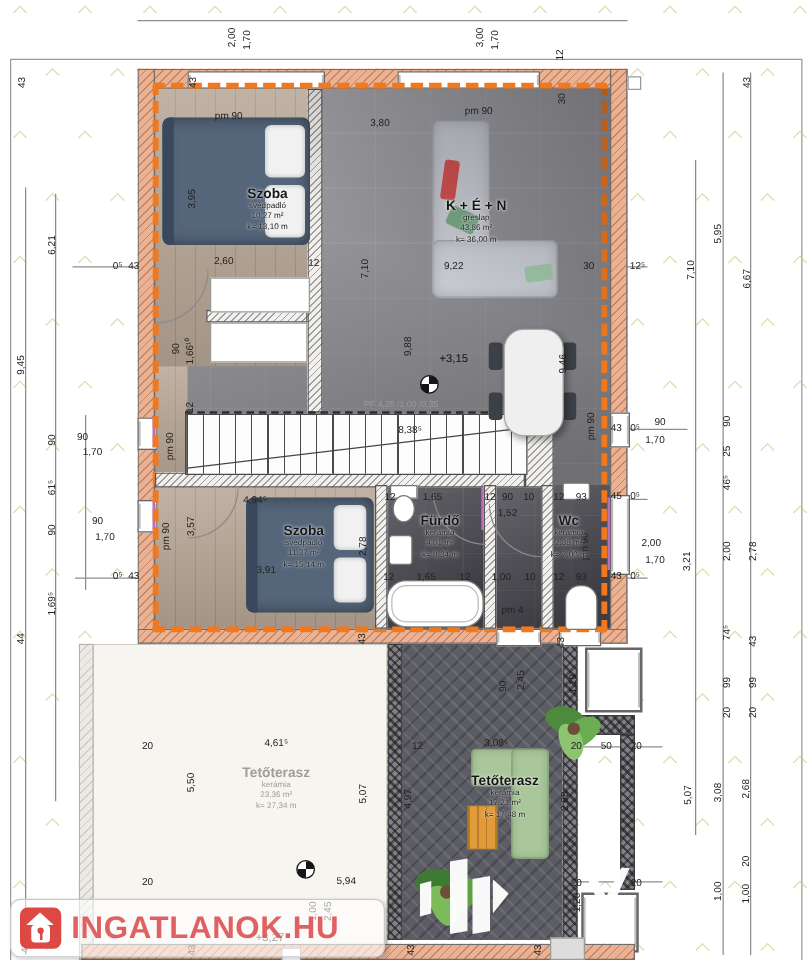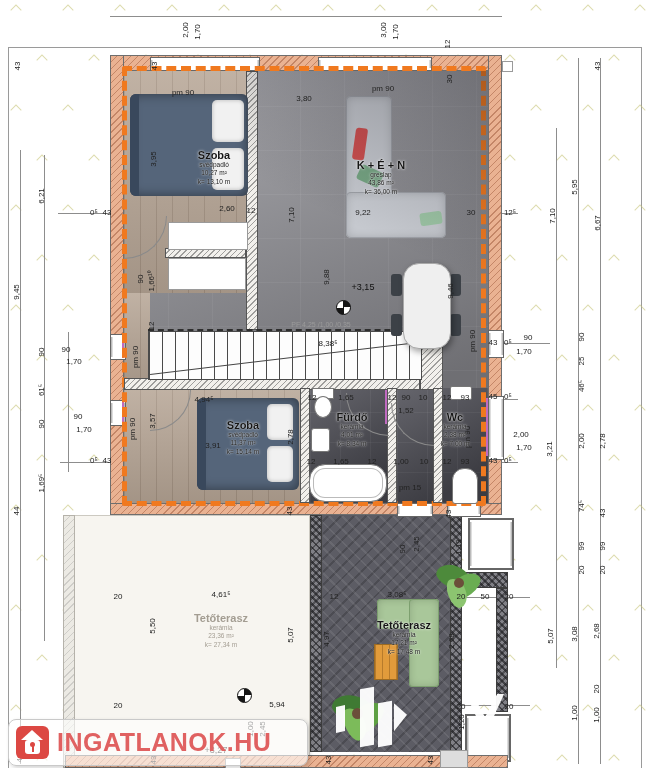--- a/index.html
+++ b/index.html
@@ -555,55 +555,55 @@
       <span class="dim rot" style="left: 462px; top: 722px;">1,20</span>
       <span class="dim" style="left: 509px; top: 707px;">20</span>
       <span class="dim rot" style="left: 329px; top: 760px;">43</span>
       <span class="dim rot" style="left: 431px; top: 760px;">43</span>
       <span class="dim rot" style="left: 20px; top: 758px;">43</span>
       <span class="dim rot" style="left: 154px; top: 760px;">43</span>
       <span class="dim" style="left: 183px; top: 93px;">pm 90</span>
       <span class="dim" style="left: 304px; top: 99px;">3,80</span>
       <span class="dim" style="left: 383px; top: 89px;">pm 90</span>
       <span class="dim rot" style="left: 154px; top: 159px;">3,95</span>
-      <span class="dim" style="left: 179px; top: 209px; margin-left: 48px;">2,60</span>
+      <span class="dim" style="left: 179px; top: 209px;">2,60</span>
       <span class="dim" style="left: 251px; top: 211px;">12</span>
       <span class="dim rot" style="left: 292px; top: 215px;">7,10</span>
       <span class="dim" style="left: 363px; top: 213px;">9,22</span>
       <span class="dim" style="left: 471px; top: 213px;">30</span>
       <span class="dim rot" style="left: 141px; top: 279px;">90</span>
       <span class="dim rot" style="left: 152px; top: 281px;">1,66¹⁰</span>
       <span class="dim rot" style="left: 152px; top: 326px;">12</span>
       <span class="dim rot" style="left: 327px; top: 277px;">9,88</span>
       <span class="dim lvl-t" style="left: 363px; top: 287px;">+3,15</span>
       <span class="dim rot" style="left: 451px; top: 291px;">9,46</span>
       <span class="dim" style="left: 328px; top: 344px;">8,38⁵</span>
       <span class="dim rot" style="left: 136px; top: 357px;">pm 90</span>
       <span class="dim rot" style="left: 153px; top: 421px;">3,57</span>
       <span class="dim" style="left: 204px; top: 400px;">4,94⁵</span>
-      <span class="dim" style="left: 213px; top: 446px;">3,91</span>
+      <span class="dim" style="left: 213px; top: 456px;">3,91</span>
       <span class="dim rot" style="left: 291px; top: 437px;">2,78</span>
       <span class="dim rot" style="left: 133px; top: 429px;">pm 90</span>
       <span class="dim" style="left: 312px; top: 398px;">12</span>
       <span class="dim" style="left: 346px; top: 398px;">1,65</span>
       <span class="dim" style="left: 392px; top: 398px;">12</span>
       <span class="dim" style="left: 406px; top: 398px;">90</span>
       <span class="dim" style="left: 423px; top: 398px;">10</span>
       <span class="dim" style="left: 447px; top: 398px;">12</span>
       <span class="dim" style="left: 465px; top: 398px;">93</span>
       <span class="dim" style="left: 406px; top: 411px;">1,52</span>
       <span class="dim" style="left: 311px; top: 462px;">12</span>
       <span class="dim" style="left: 341px; top: 462px;">1,65</span>
       <span class="dim" style="left: 372px; top: 462px;">12</span>
       <span class="dim" style="left: 401px; top: 462px;">1,00</span>
       <span class="dim" style="left: 424px; top: 462px;">10</span>
       <span class="dim" style="left: 447px; top: 462px;">12</span>
       <span class="dim" style="left: 465px; top: 462px;">93</span>
       <span class="dim rot" style="left: 468px; top: 437px;">pm 90</span>
-      <span class="dim" style="left: 410px; top: 488px;">pm 15</span>
+      <span class="dim" style="left: 410px; top: 488px;">pm 4</span>
       <span class="dim rot" style="left: 290px; top: 511px;">43</span>
       <span class="dim rot" style="left: 449px; top: 514px;">43</span>
     </div>
 
   <div>
     <div class="logo-shape" style="left:336px;top:706px;width:9px;height:26px;transform:skewY(-14deg);"></div>
     <div class="logo-shape" style="left:360px;top:688px;width:14px;height:58px;transform:skewY(-10deg);"></div>
     <div class="logo-shape" style="left:378px;top:702px;width:14px;height:44px;transform:skewY(-10deg);"></div>
     <div class="logo-shape" style="left:394px;top:702px;width:13px;height:28px;clip-path:polygon(0 0,100% 50%,0 100%);transform:skewY(-10deg);"></div>
     <div class="logo-shape" style="left:466px;top:694px;width:38px;height:58px;clip-path:polygon(0 0,18% 0,50% 40%,82% 0,100% 0,60% 58%,60% 100%,40% 100%,40% 58%);"></div>

